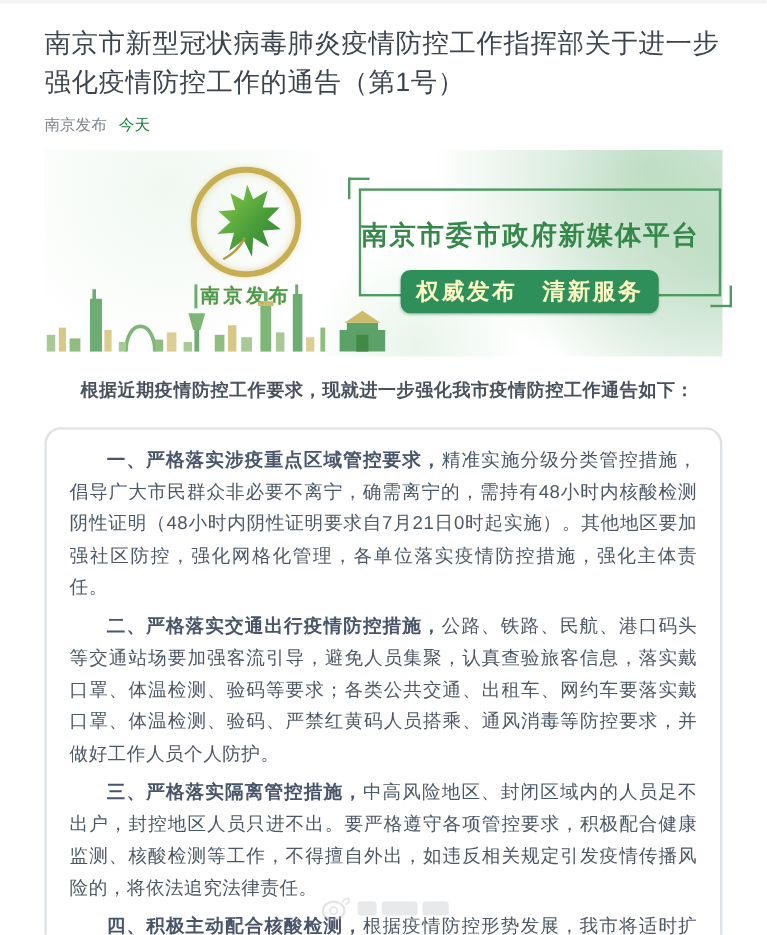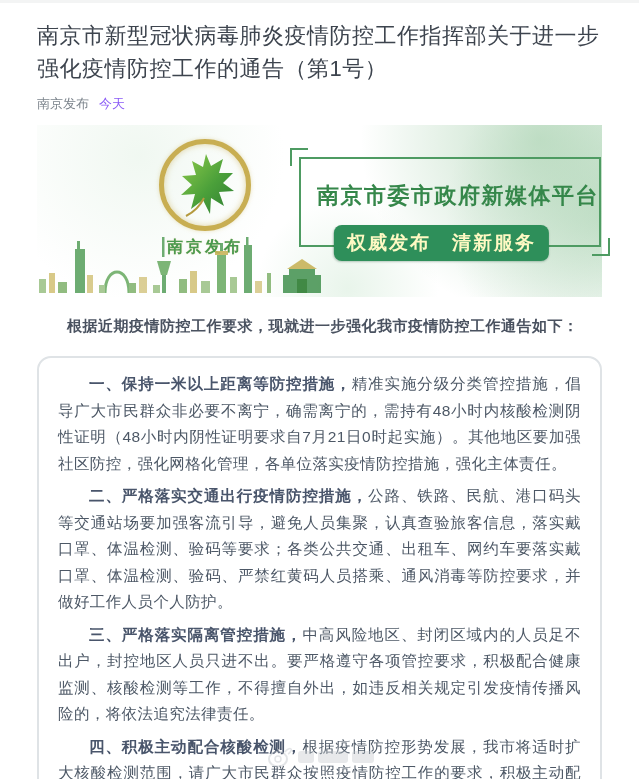--- a/index.html
+++ b/index.html
@@ -15,21 +15,21 @@
 
   
   .article-title {
     margin:16px 0 10px;
     font-size:22px; line-height:33px;
     color:#3d444e; font-weight:400;
     letter-spacing:0.5px;
   }
   .byline { display:flex; align-items:center; gap:10px; font-size:13px; margin-bottom:4px; }
   .byline .source { color:#7c848c; }
-  .byline .time   { color:#8b5cf6; }
+  .byline .time   { color:#15803d; }
 
   
   .banner {
     position:relative;
     height:172px;
     margin-top:12px;
     background:
       radial-gradient(circle at 89% 8%,  rgba(160,205,168,0.60), rgba(160,205,168,0) 34%),
       radial-gradient(circle at 101% 52%, rgba(150,200,160,0.50), rgba(150,200,160,0) 28%),
       radial-gradient(circle at 55% 95%, rgba(205,232,210,0.45), rgba(205,232,210,0) 26%),
@@ -49,21 +49,21 @@
     margin-top:6px;
     color:#4a9a4f; font-weight:bold; font-size:16px; letter-spacing:3px;
     text-shadow:0 0 1px rgba(200,174,82,.6);
     white-space:nowrap;
   }
 
   .frame {
     position:absolute; left:262px; top:32px;
     width:298px; height:86px;
     border:2px solid #4e9b62;
-    display:flex; align-items:center; justify-content:flex-end;
+    display:flex; align-items:center; justify-content:flex-start;
   }
   .frame::before {
     content:""; position:absolute; top:-11px; left:-11px;
     width:16px; height:16px;
     border-top:2px solid #4e9b62; border-left:2px solid #4e9b62;
   }
   .frame::after {
     content:""; position:absolute; bottom:-11px; right:-11px;
     width:16px; height:16px;
     border-bottom:2px solid #4e9b62; border-right:2px solid #4e9b62;
@@ -195,21 +195,21 @@
         <path d="M256,34 L271,24 L286,34 Z" fill="#c8b45a"></path>
         <rect x="266" y="44" width="10" height="14" fill="#2e7d32"></rect>
       </g>
     </svg>
   </div>
 
   <p class="intro">根据近期疫情防控工作要求，现就进一步强化我市疫情防控工作通告如下：</p>
 
   <div class="notice-box">
     <div>
-        <p class="para"><strong>一、保持一米以上距离等防控措施，</strong><span>精准实施分级分类管控措施，倡导广大市民群众非必要不离宁，确需离宁的，需持有48小时内核酸检测阴性证明（48小时内阴性证明要求自7月21日0时起实施）。其他地区要加强社区防控，强化网格化管理，各单位落实疫情防控措施，强化主体责任。</span></p>
+        <p class="para"><strong>一、严格落实涉疫重点区域管控要求，</strong><span>精准实施分级分类管控措施，倡导广大市民群众非必要不离宁，确需离宁的，需持有48小时内核酸检测阴性证明（48小时内阴性证明要求自7月21日0时起实施）。其他地区要加强社区防控，强化网格化管理，各单位落实疫情防控措施，强化主体责任。</span></p>
         <p class="para"><strong>二、严格落实交通出行疫情防控措施，</strong><span>公路、铁路、民航、港口码头等交通站场要加强客流引导，避免人员集聚，认真查验旅客信息，落实戴口罩、体温检测、验码等要求；各类公共交通、出租车、网约车要落实戴口罩、体温检测、验码、严禁红黄码人员搭乘、通风消毒等防控要求，并做好工作人员个人防护。</span></p>
         <p class="para"><strong>三、严格落实隔离管控措施，</strong><span>中高风险地区、封闭区域内的人员足不出户，封控地区人员只进不出。要严格遵守各项管控要求，积极配合健康监测、核酸检测等工作，不得擅自外出，如违反相关规定引发疫情传播风险的，将依法追究法律责任。</span></p>
         <p class="para"><strong>四、积极主动配合核酸检测，</strong><span>根据疫情防控形势发展，我市将适时扩大核酸检测范围，请广大市民群众按照疫情防控工作的要求，积极主动配合，确保应检尽检，不漏一人，遵守检测点的现场秩序，落实戴口罩、保持一米以上距离等防控措施。</span></p>
       </div>
   </div>
 
 </div>
 
 <div class="watermark">
   <svg width="24" height="22" viewBox="0 0 24 22">

